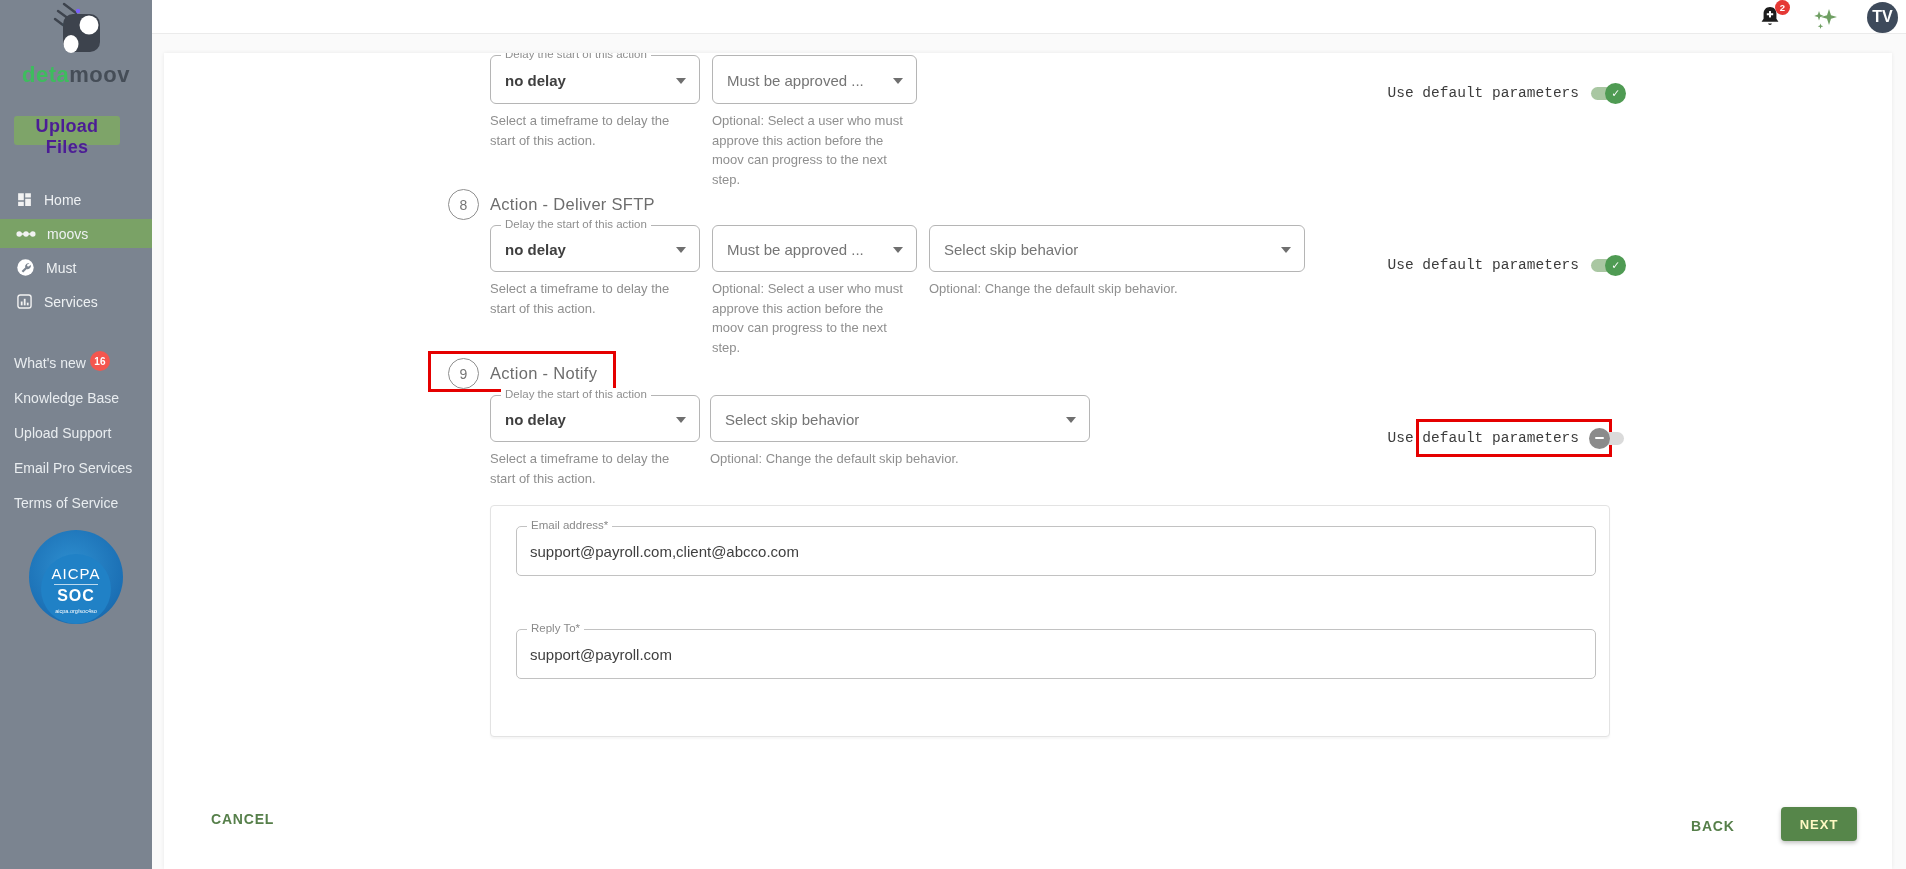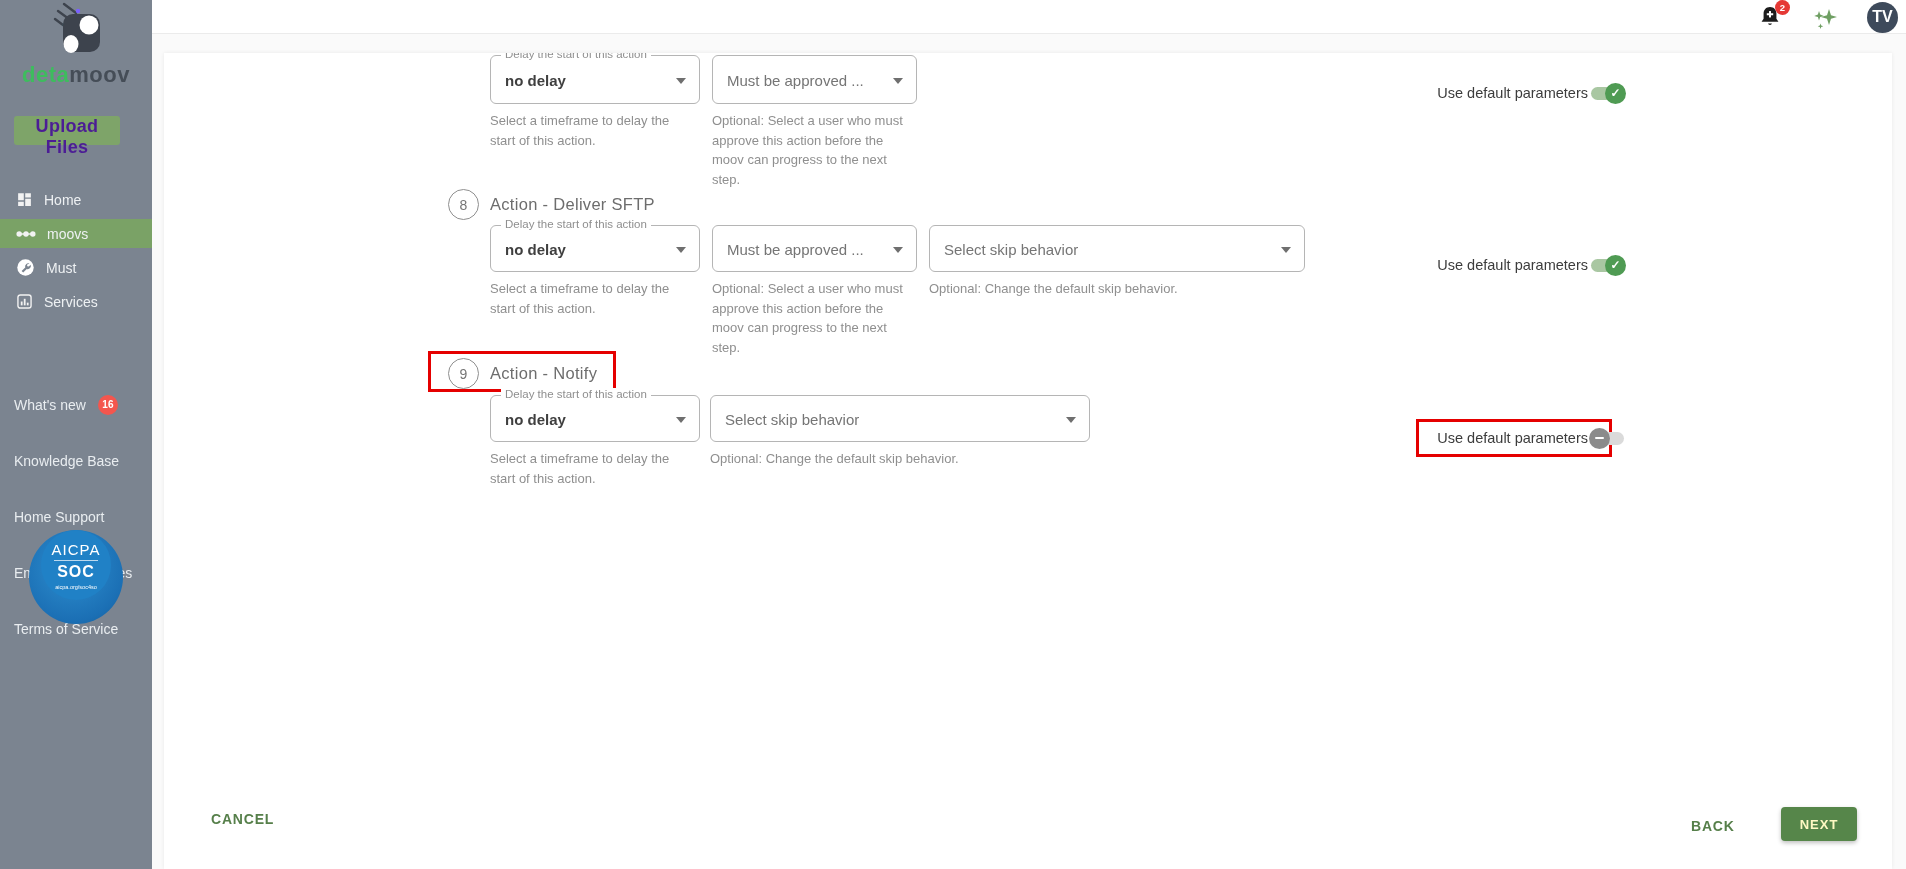--- a/index.html
+++ b/index.html
@@ -12,26 +12,26 @@
   .brand { margin-top:2px; font-size:22px; font-weight:700; letter-spacing:.5px; }
   .brand .g { color:#3ebc5e; }
   .brand .d { color:#454d57; }
   .upload-btn { position:absolute; left:14px; top:116px; width:106px; height:29px; background:#7ea469; border:none;
     border-radius:3px; color:#4c1d95; font-family:inherit; font-size:18px; font-weight:700; letter-spacing:.3px; cursor:pointer; }
   .nav { position:absolute; top:185px; left:0; width:152px; }
   .nav-item { height:29px; display:flex; align-items:center; padding-left:16px; gap:11px; color:#eef1f3; font-size:14px; cursor:pointer; }
   .nav-item.active { background:#7aa266; }
   .nav-item + .nav-item { margin-top:5px; }
   .links { position:absolute; top:356px; left:14px; }
-  .link-row { color:#e9edf0; font-size:14px; margin-bottom:20px; height:15px; display:flex; align-items:center; gap:12px; cursor:pointer;margin-top:41px; }
+  .link-row { color:#e9edf0; font-size:14px; margin-bottom:20px; height:15px; display:flex; align-items:flex-end; gap:4px; cursor:pointer; }
   .badge-16 { background:#f4564e; color:#fff; border-radius:50%; width:20px; height:20px; font-size:10px; font-weight:700;
     display:flex; align-items:center; justify-content:center; }
   .soc-badge { position:absolute; left:29px; top:530px; width:94px; height:94px; border-radius:50%;
     background:radial-gradient(circle at 45% 40%, #2e8fd0 0%, #1b6fb4 70%, #135a94 100%);
-    display:flex; align-items:flex-start; justify-content:center; }
+    display:flex; align-items:flex-end; justify-content:center; }
   .soc-inner { width:70px; height:70px; border-radius:50%; background:#2081c6; color:#fff; text-align:center;
     display:flex; flex-direction:column; align-items:center; justify-content:center; }
   .soc-l1 { font-size:15px; letter-spacing:1px; }
   .soc-hr { width:44px; height:1px; background:rgba(255,255,255,.7); margin:2px 0; }
   .soc-l2 { font-size:16px; font-weight:700; letter-spacing:1px; }
   .soc-l3 { font-size:5.5px; margin-top:3px; }
 
   
   .topbar { position:absolute; left:152px; top:0; width:1754px; height:34px; background:#fff; border-bottom:1px solid #ebebeb; }
   .top-icons { position:absolute; right:8px; top:0; height:34px; display:flex; align-items:center; gap:28px; }
@@ -53,21 +53,21 @@
   .dd .lbl { position:absolute; top:-8px; left:10px; background:#fff; padding:0 4px; font-size:11.5px; color:#8f8f8f;
     max-width:78%; white-space:nowrap; overflow:hidden; }
   .dd .val { position:absolute; left:14px; top:50%; transform:translateY(-50%); font-size:15px; white-space:nowrap; }
   .dd .val.sel { color:#3f3f3f; font-weight:600; }
   .dd .val.ph  { color:#757575; }
   .dd .arrow { position:absolute; right:13px; top:50%; margin-top:-2px; width:0; height:0;
     border-left:5px solid transparent; border-right:5px solid transparent; border-top:6px solid #6f6f6f; }
 
   .helper { position:absolute; font-size:13px; color:#8f8f8f; line-height:19.5px; }
 
-  .toggle-row { position:absolute; width:206px; display:flex; align-items:center; justify-content:flex-end; gap:1px; height:22px; }
+  .toggle-row { position:absolute; width:206px; display:flex; align-items:center; justify-content:flex-end; gap:10px; height:22px;font-family:Liberation Mono, monospace; }
   .toggle-lbl { font-size:14.5px; color:#3c3c3c; white-space:nowrap; }
   .switch { position:relative; width:37px; height:21px; cursor:pointer; flex:0 0 auto; }
   .switch .track { position:absolute; left:2px; top:4px; width:33px; height:13px; border-radius:7px; }
   .switch.on .track { background:#a9c7a2; }
   .switch.off .track { background:#dadada; }
   .switch .thumb { position:absolute; top:0; width:21px; height:21px; border-radius:50%;
     display:flex; align-items:center; justify-content:center; color:#fff; font-size:12px; font-weight:700; }
   .switch.on .thumb { right:0; background:#4f9b53; }
   .switch.off .thumb { left:0; background:#8b8b8b; }
   .minus-bar { width:9px; height:2px; background:#fff; border-radius:1px; }
@@ -143,21 +143,21 @@
 
   <div class="links">
     <div class="link-row">
       <span>What's new</span>
       <span class="badge-16">16</span>
     </div>
     <div class="link-row">
         <span>Knowledge Base</span>
       </div>
     <div class="link-row">
-        <span>Home Support</span>
+        <span>Upload Support</span>
       </div>
     <div class="link-row">
         <span>Email Pro Services</span>
       </div>
     <div class="link-row">
         <span>Terms of Service</span>
       </div>
   </div>
 
   <div class="soc-badge">
@@ -258,17 +258,27 @@
   <div class="toggle-row" style="left:1256px; top:374px;">
     <span class="toggle-lbl">Use default parameters</span>
     <span class="switch off">
       <span class="track"></span>
       <span class="thumb">
           <span class="minus-bar"></span>
         </span>
     </span>
   </div>
 
+  <section class="email-card">
+    <div class="field" style="top:20px;">
+      <span class="flbl">Email address*</span>
+      <input type="text" value="support@payroll.com,client@abcco.com" style="">
+    </div>
+    <div class="field" style="top:123px;">
+      <span class="flbl">Reply To*</span>
+      <input type="text" value="support@payroll.com" style="">
+    </div>
+  </section>
 
   <button class="txt-btn" style="left:47px; top:758px;">CANCEL</button>
   <button class="txt-btn" style="left:1527px; top:765px;">BACK</button>
   <button class="next-btn">NEXT</button>
 </main>
 
 </body></html>

